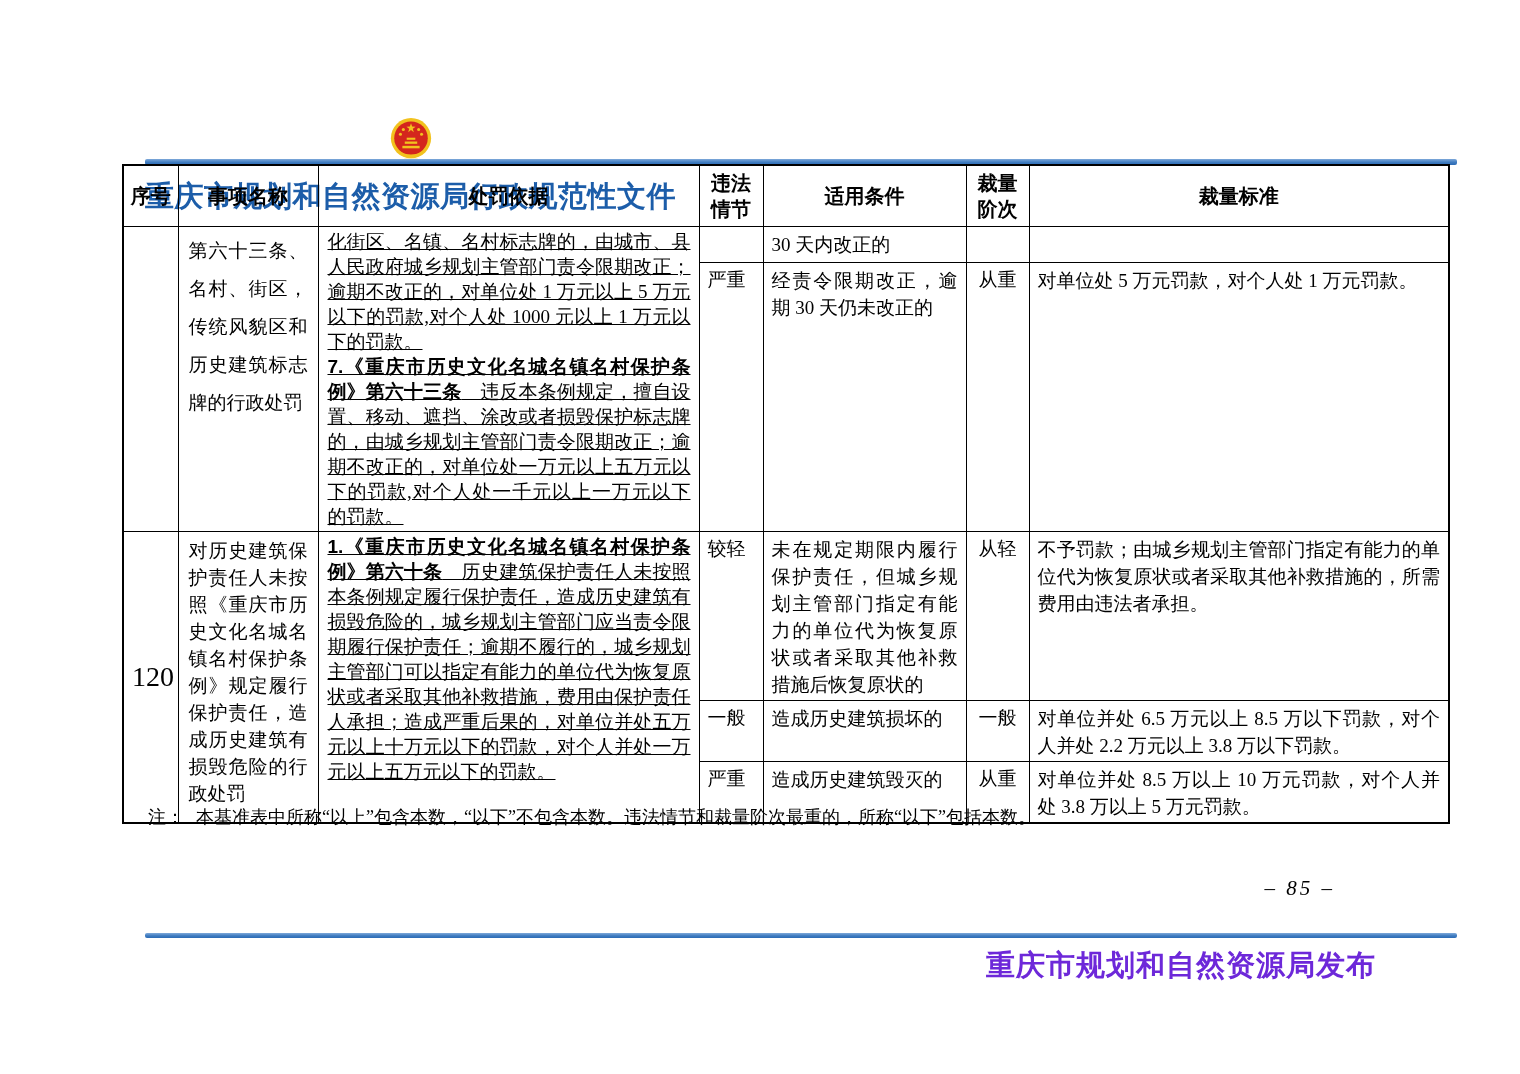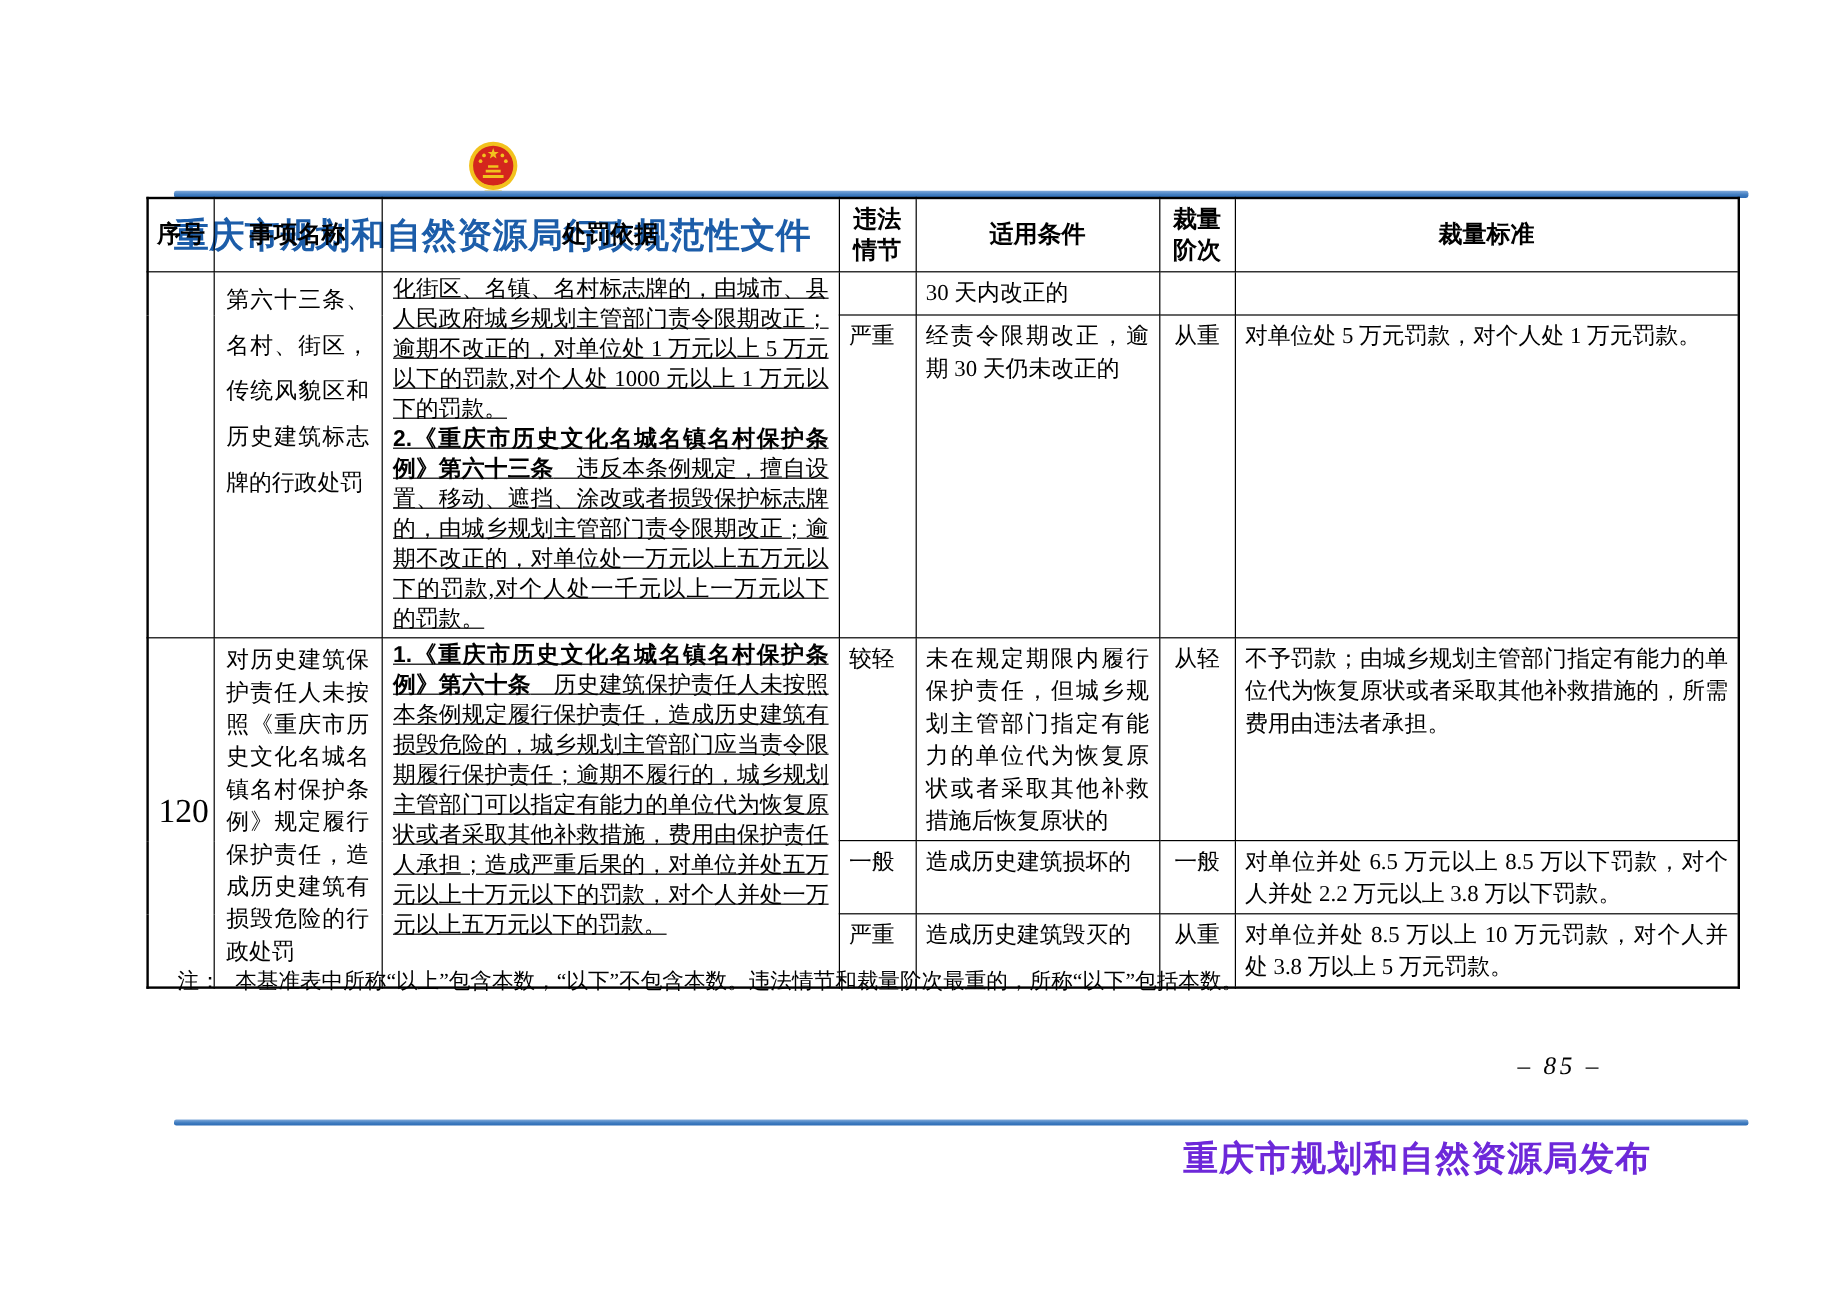--- a/index.html
+++ b/index.html
@@ -106,21 +106,21 @@
         <th>裁量阶次</th>
         <th>裁量标准</th>
       </tr>
     </thead>
     <tbody>
       <tr class="r1a">
         <td class="c-seq" rowspan="2"></td>
         <td class="c-item lh-lg" rowspan="2">第六十三条、名村、街区，传统风貌区和历史建筑标志牌的行政处罚</td>
         <td class="c-basis" rowspan="2">
           <p><span class="hei"></span><span>化街区、名镇、名村标志牌的，由城市、县人民政府城乡规划主管部门责令限期改正；逾期不改正的，对单位处 1 万元以上 5 万元以下的罚款,对个人处 1000 元以上 1 万元以下的罚款。</span></p>
-          <p><span class="hei">2.《重庆市历史文化名城名镇名村保护条例》第六十三条</span><span>　违反本条例规定，擅自设置、移动、遮挡、涂改或者损毁保护标志牌的，由城乡规划主管部门责令限期改正；逾期不改正的，对单位处一万元以上五万元以下的罚款,对个人处一千元以上一万元以下的罚款。</span></p>
+          <p><span class="hei">7.《重庆市历史文化名城名镇名村保护条例》第六十三条</span><span>　违反本条例规定，擅自设置、移动、遮挡、涂改或者损毁保护标志牌的，由城乡规划主管部门责令限期改正；逾期不改正的，对单位处一万元以上五万元以下的罚款,对个人处一千元以上一万元以下的罚款。</span></p>
         </td>
         <td class="c-circ"></td>
         <td class="c-cond">30 天内改正的</td>
         <td class="c-level"></td>
         <td class="c-std"></td>
       </tr>
       <tr class="r1b">
         <td class="c-circ">严重</td>
         <td class="c-cond">经责令限期改正，逾期 30 天仍未改正的</td>
         <td class="c-level">从重</td>

